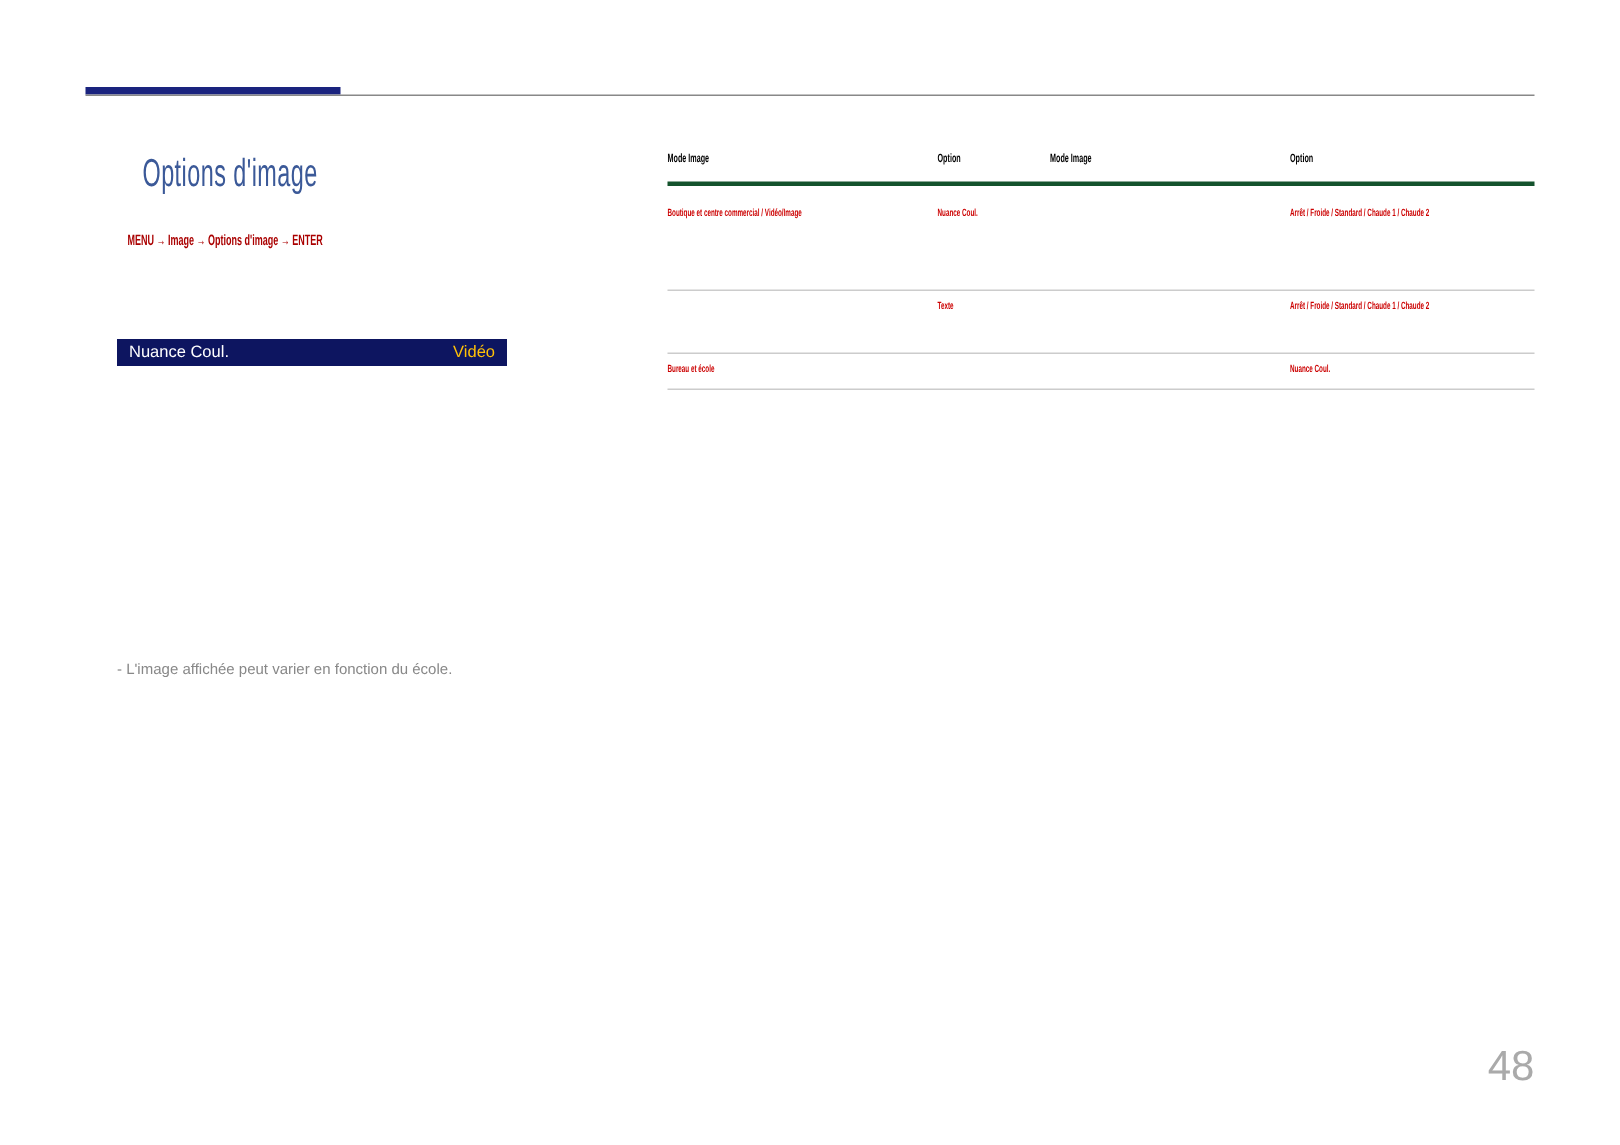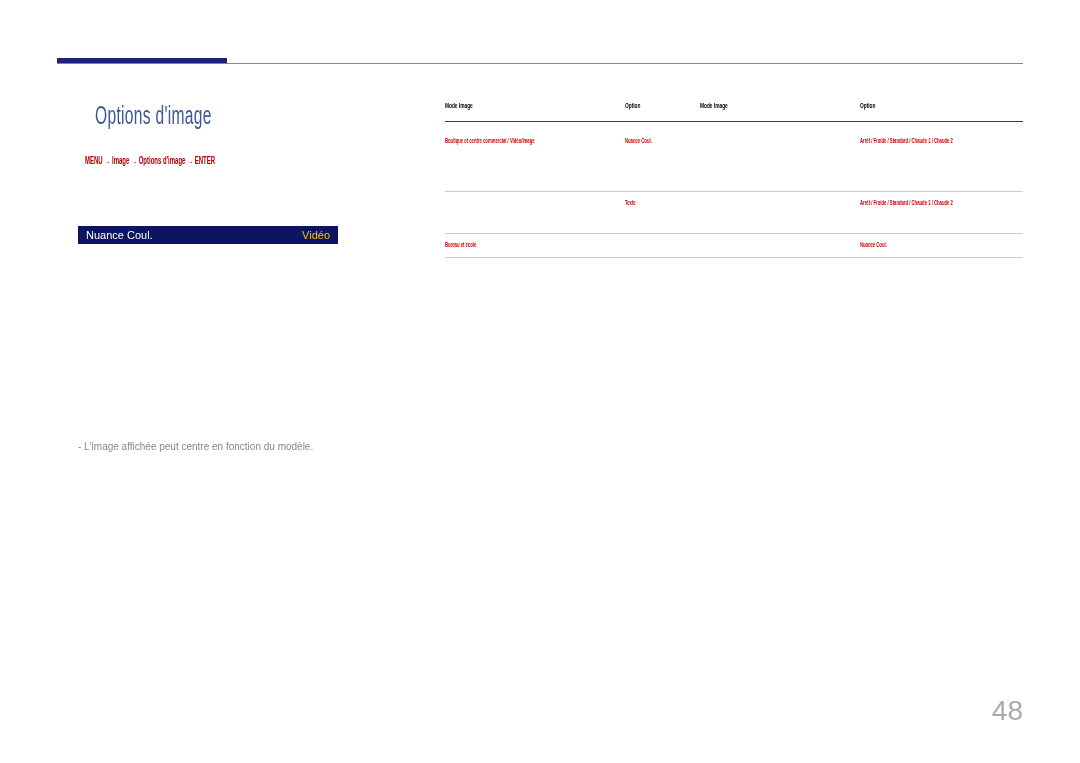--- a/index.html
+++ b/index.html
@@ -73,21 +73,21 @@
     }
     .options-table {
       position: absolute;
       top: 100px;
       left: 445px;
       right: 57px;
       font-size: 9px;
     }
     .table-header {
       display: flex;
-      border-bottom: 1px solid #14532d;
+      border-bottom: 3px solid #14532d;
       padding-bottom: 8px;
       margin-bottom: 8px;
       font-weight: bold;
       color: #000;
     }
     .table-row {
       display: flex;
       border-bottom: 1px solid #ccc;
       padding: 5px 0;
       min-height: 24px;
@@ -139,21 +139,21 @@
 <div class="menu-path">
   <span class="garble">MENU → Image → Options d'image → ENTER</span>
 </div>
 
 <div class="menu-screenshot">
   <span>Nuance Coul.</span>
   <span class="value">Vidéo</span>
 </div>
 
 <div class="footnote">
-  - <span>L'image affichée peut centre en fonction du modèle.</span>
+  - <span>L'image affichée peut varier en fonction du école.</span>
 </div>
 
 <div class="options-table">
   <div class="table-header">
     <div class="col1 red-text"><span class="garble">Mode Image</span></div>
     <div class="col2 red-text"><span class="garble">Option</span></div>
     <div class="col3 red-text"><span class="garble">Mode Image</span></div>
     <div class="col4 red-text"><span class="garble">Option</span></div>
   </div>
   <div class="table-row tall">

